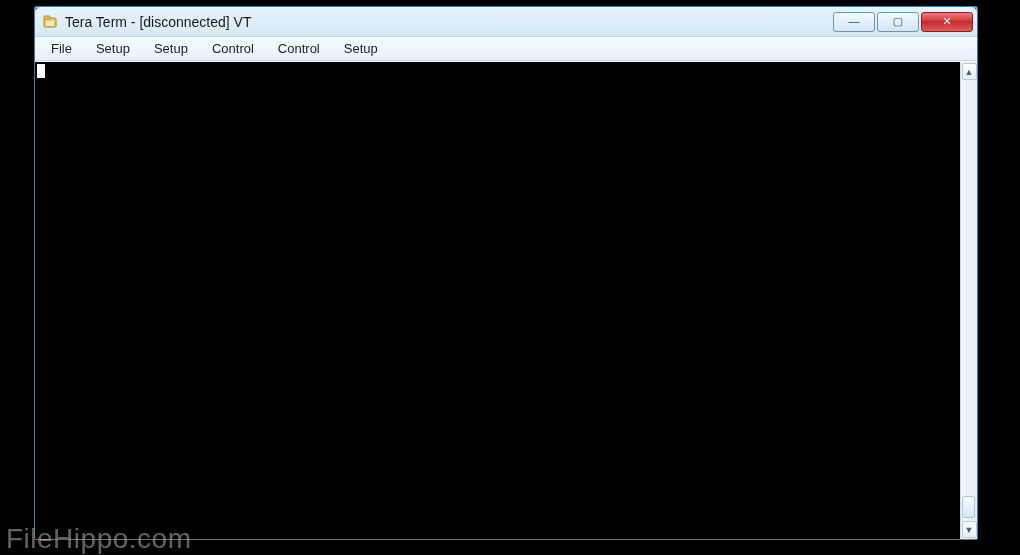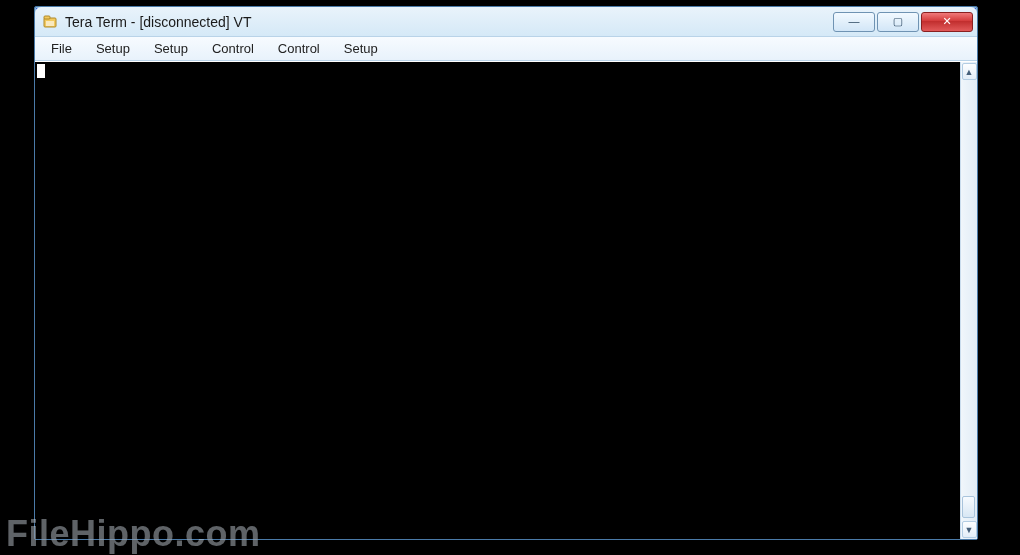--- a/index.html
+++ b/index.html
@@ -135,22 +135,22 @@
     height: 22px;
     background: linear-gradient(#f7fbff, #d8e7f4);
     border: 1px solid #a9c4dc;
     border-radius: 2px;
   }
   
   .watermark {
     position: absolute;
     left: 6px;
     bottom: 0px;
-    font-size: 36px;
-    font-weight: 700;
+    font-size: 28px;
+    font-weight: 400;
     color: rgba(210, 220, 228, 0.45);
     letter-spacing: 0.5px;
     font-family: "Segoe UI", Arial, sans-serif;
     text-shadow: 0 1px 0 rgba(0,0,0,0.3);
     pointer-events: none;
     margin-top: 35px;
   }
 </style>
 </head>
 <body>

